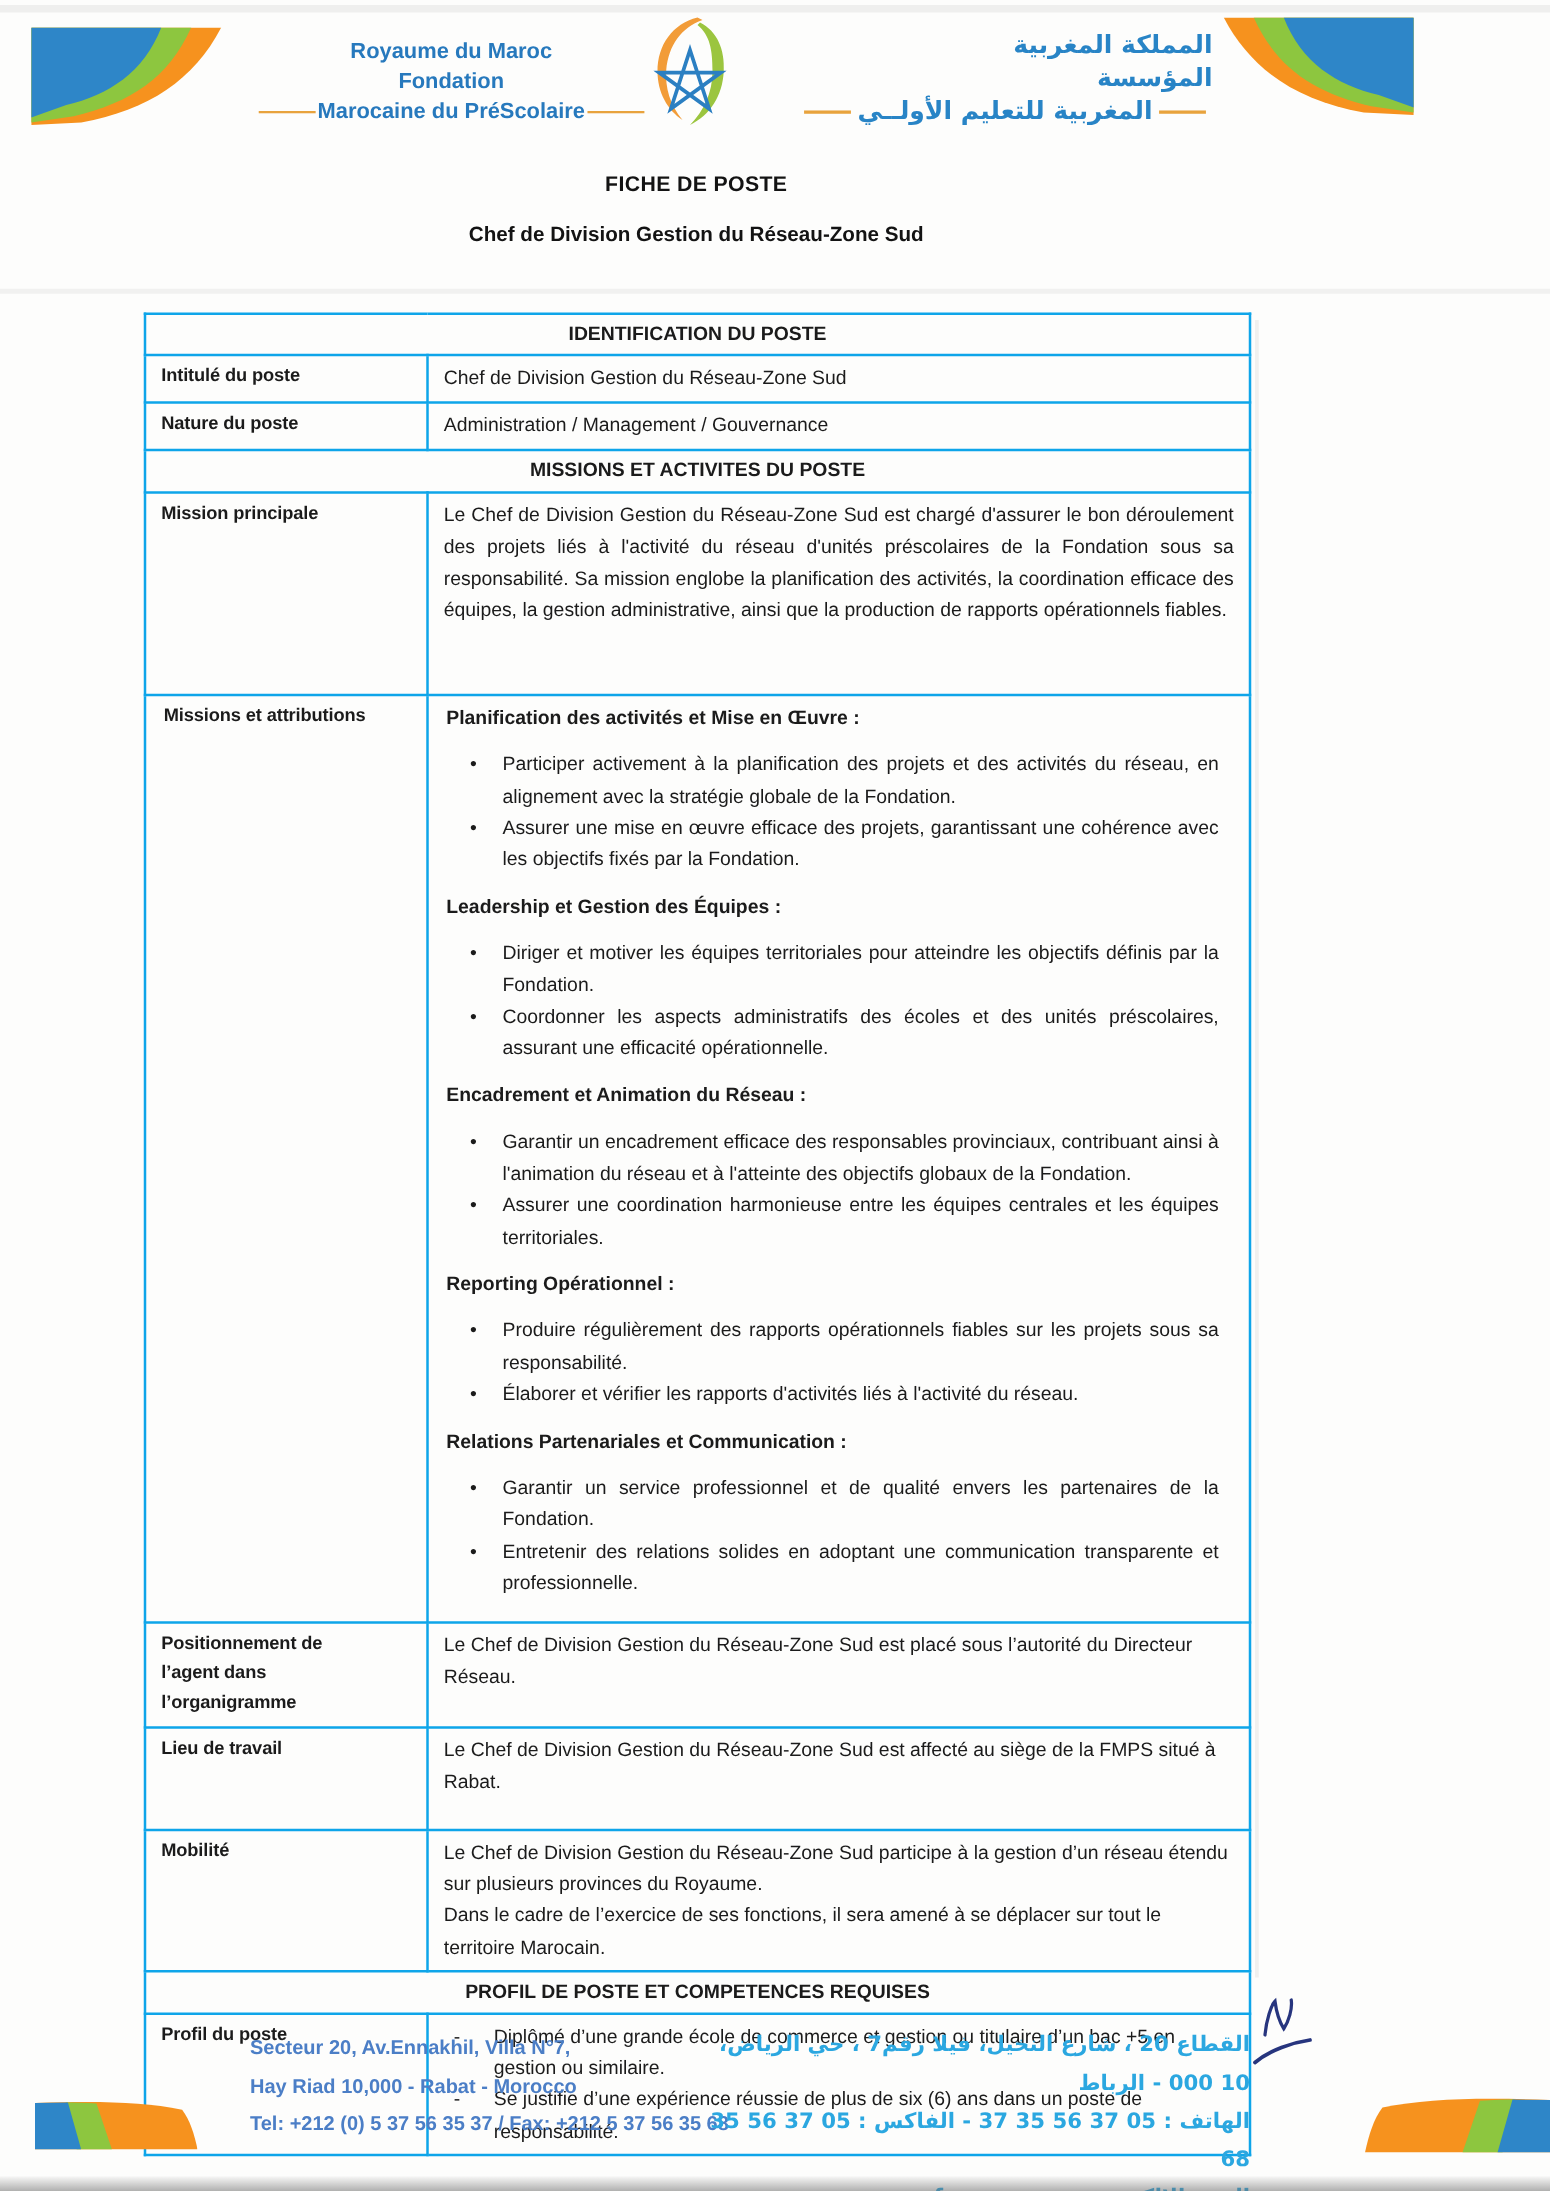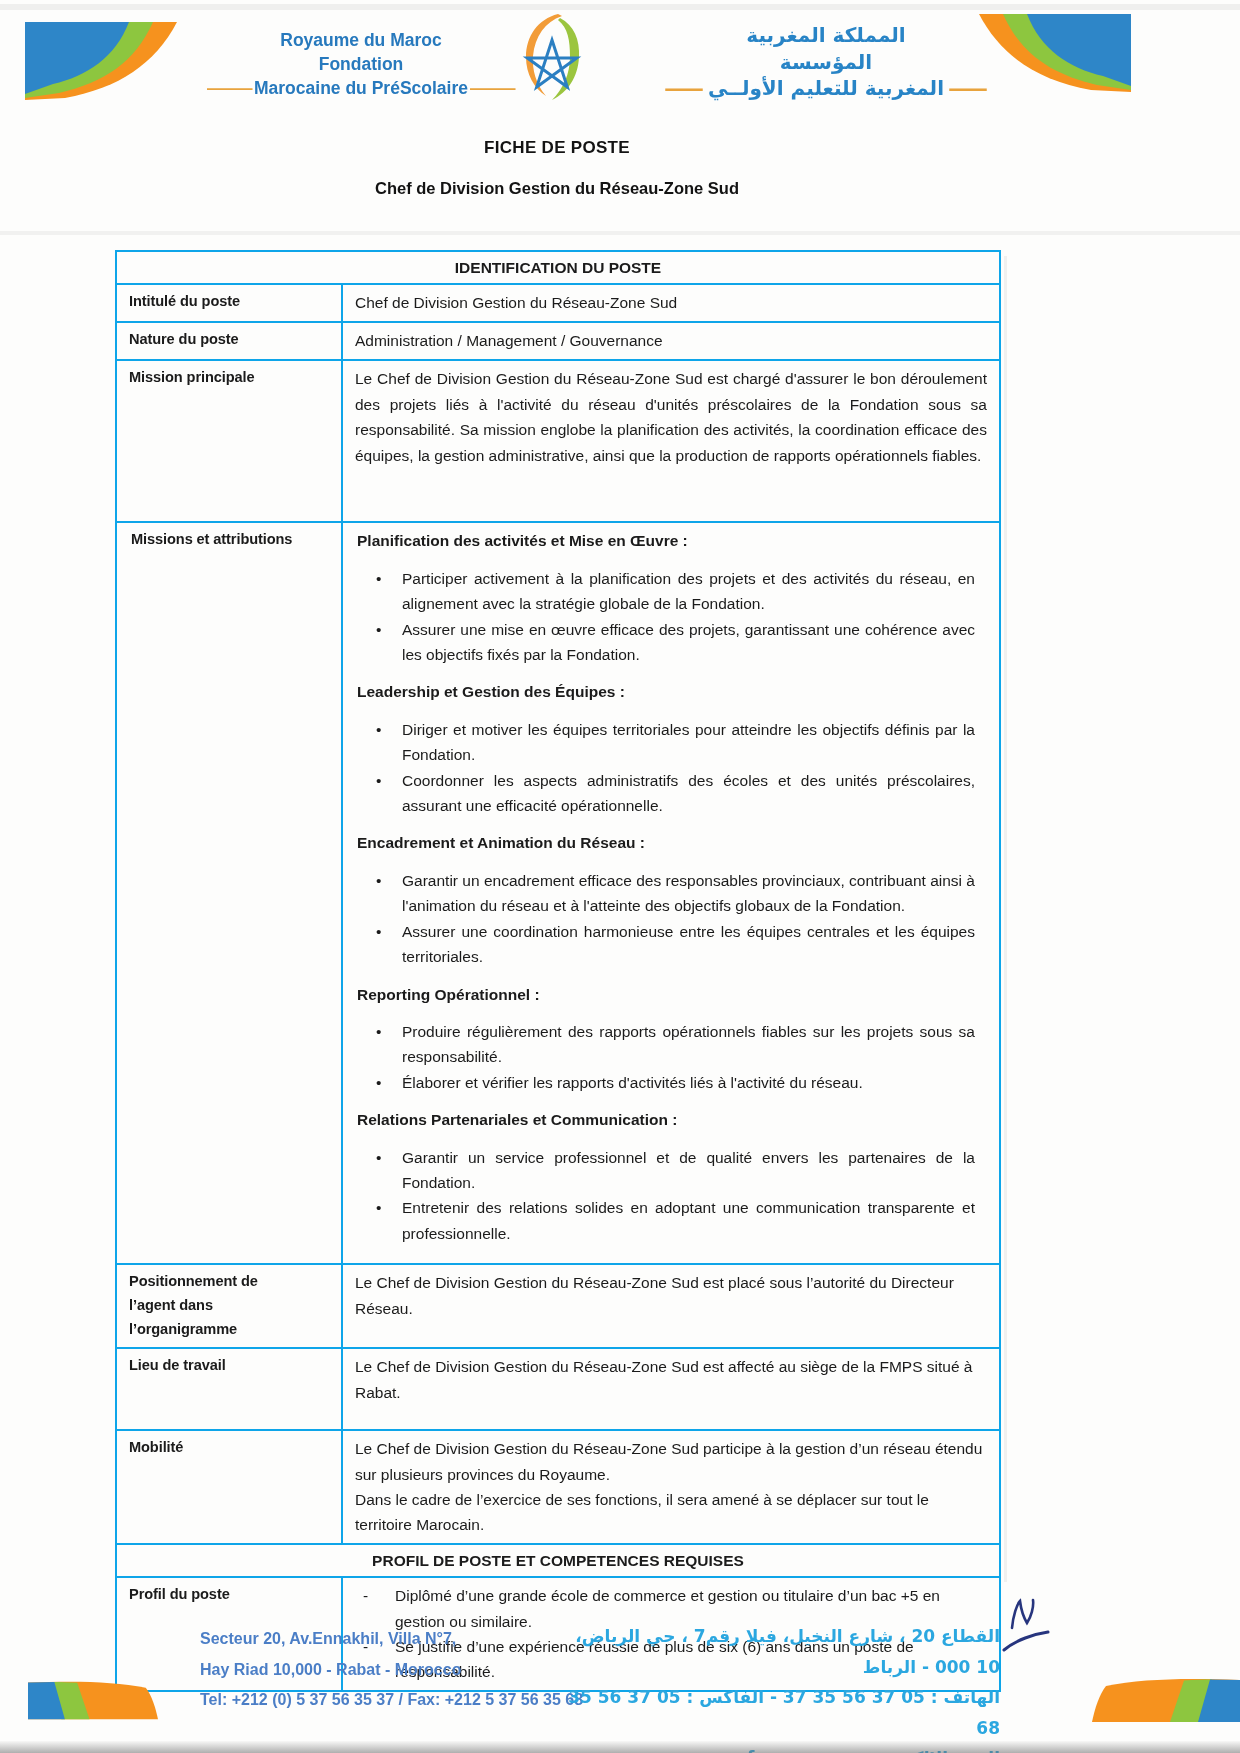--- a/index.html
+++ b/index.html
@@ -16,21 +16,21 @@
 
   
   .swoosh{position:absolute;}
   .swoosh.tl{left:25px;top:22px;width:158px;height:78px;}
   .swoosh.tr{left:973px;top:14px;width:158px;height:78px;transform:scaleX(-1);}
   .swoosh.bl{left:28px;top:1678px;width:130px;height:44px;transform:scaleX(-1);}
   .swoosh.br{left:1092px;top:1678px;width:148px;height:44px;}
 
   .org-fr{position:absolute;left:196px;top:28px;width:330px;text-align:center;
     color:#2779bd;font-weight:bold;font-size:17.5px;line-height:24px;}
-  .org-ar{position:absolute;left:656px;top:22px;width:340px;text-align:center;
+  .org-ar{position:absolute;left:630px;top:22px;width:340px;
     color:#2884c6;font-weight:bold;font-size:20px;line-height:26.5px;
     font-family:"DejaVu Sans",sans-serif;}
   .dash{color:#e8a33d;display:inline-block;transform:scaleX(2.6);margin:0 16px;font-weight:bold;}
   .org-ar .dash{transform:scaleX(2.1);margin:0 14px;}
   .star-logo{position:absolute;left:518px;top:12px;width:68px;height:100px;}
 
   .doc-title{position:absolute;top:138px;left:0;width:1114px;text-align:center;
     font-weight:bold;font-size:17px;color:#131313;letter-spacing:.3px;}
   .doc-subtitle{position:absolute;top:179px;left:0;width:1114px;text-align:center;
     font-weight:bold;font-size:16.5px;color:#131313;}
@@ -124,20 +124,23 @@
           <td class="value">Chef de Division Gestion du Réseau-Zone Sud</td>
         </tr>
 
         <tr class="ident">
           <td class="label">Nature du poste</td>
           <td class="value">Administration / Management / Gouvernance</td>
         </tr>
 
       </tbody>
     <tbody>
+      <tr class="section">
+        <td colspan="2">MISSIONS ET ACTIVITES DU POSTE</td>
+      </tr>
       <tr class="row-mission">
         <td class="label">Mission principale</td>
         <td class="value just">Le Chef de Division Gestion du Réseau-Zone Sud est chargé d'assurer le bon déroulement des projets liés à l'activité du réseau d'unités préscolaires de la Fondation sous sa responsabilité. Sa mission englobe la planification des activités, la coordination efficace des équipes, la gestion administrative, ainsi que la production de rapports opérationnels fiables.</td>
       </tr>
       <tr class="row-missions">
         <td class="label">Missions et attributions</td>
         <td class="value">
           <div>
 
               <div class="group">

